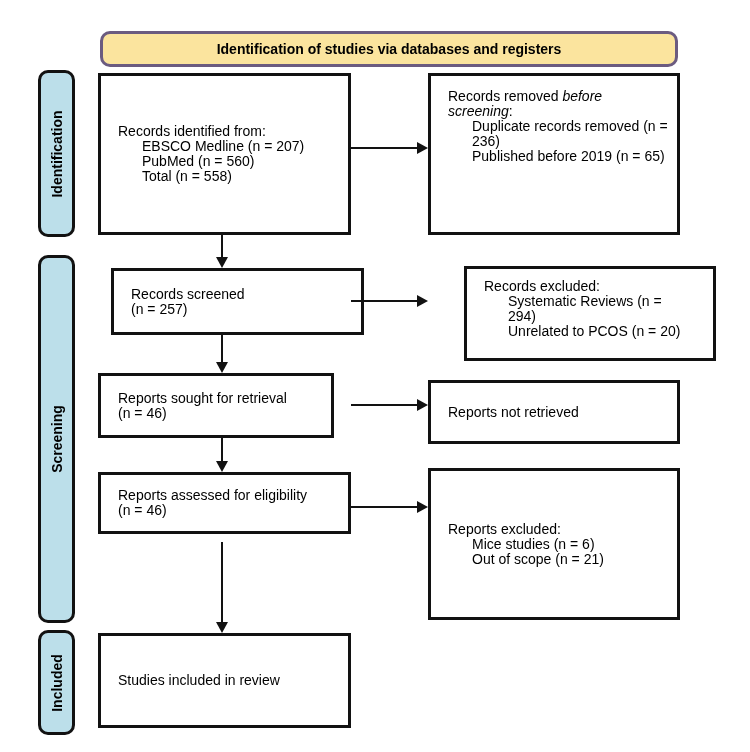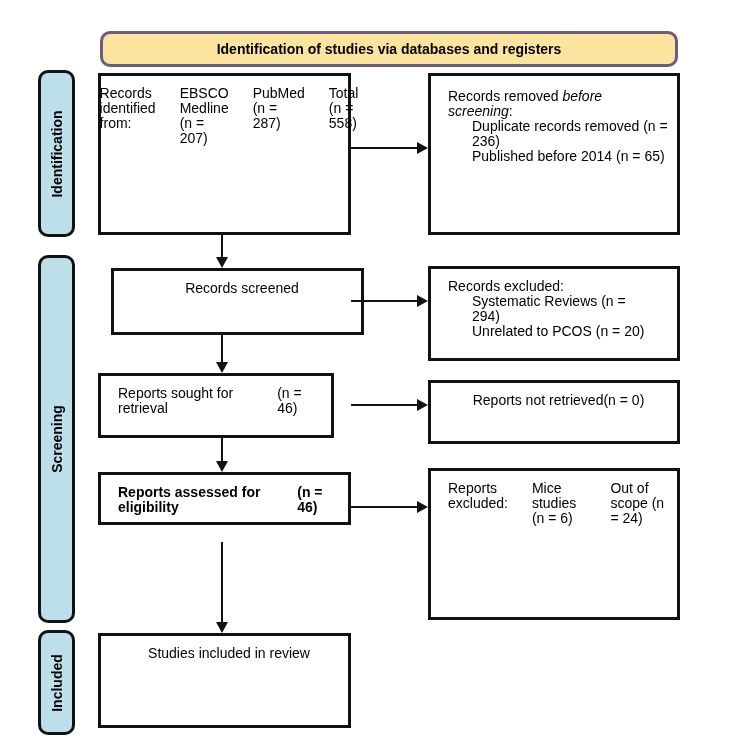--- a/index.html
+++ b/index.html
@@ -38,29 +38,29 @@
   #stage-identification{top:70px;height:167px;}
   #stage-screening{top:255px;height:368px;}
   #stage-included{top:630px;height:105px;}
 
   .box{
     position:absolute;background:#fff;
     border:3px solid var(--box-border);
     font-size:14px;line-height:15px;
     padding:10px 8px 10px 17px;
   }
-  .box.vcenter{display:flex;flex-direction:row;justify-content:center;}
+  .box.vcenter{display:flex;flex-direction:column;justify-content:center;}
   .indent{padding-left:24px;}
   .gap-above{margin-top:0;}
 
   
   #box-records-identified{left:98px;top:73px;width:253px;height:162px;}
   #box-records-screened  {left:111px;top:268px;width:253px;height:67px;}
   #box-reports-sought    {left:98px;top:373px;width:236px;height:65px;}
-  #box-reports-assessed  {left:98px;top:472px;width:253px;height:53px;font-weight:bold;}
+  #box-reports-assessed  {left:98px;top:472px;width:253px;height:62px;}
   #box-studies-included  {left:98px;top:633px;width:253px;height:95px;}
 
   
   #box-records-removed      {left:428px;top:73px;width:252px;height:162px;}
   #box-records-excluded     {left:428px;top:266px;width:252px;height:95px;}
   #box-reports-not-retrieved{left:428px;top:373px;width:252px;height:64px;margin-top:7px;}
   #box-reports-excluded     {left:428px;top:468px;width:252px;height:152px;}
 
   .italic{font-style:italic;}
 
@@ -95,63 +95,63 @@
   <div class="stage" id="stage-screening">
     <span>Screening</span>
   </div>
   <div class="stage" id="stage-included">
     <span>Included</span>
   </div>
 
   <div class="box vcenter" id="box-records-identified">
     <div>Records identified from:</div>
     <div class="indent">EBSCO Medline (n = 207)</div>
-    <div class="indent">PubMed (n = 287)</div>
+    <div class="indent">PubMed (n = 560)</div>
     <div class="indent gap-above">Total (n = 558)</div>
   </div>
 
   <div class="box vcenter" id="box-records-screened">
     <div>Records screened</div>
+    <div>(n = 257)</div>
   </div>
 
   <div class="box vcenter" id="box-reports-sought">
     <div>Reports sought for retrieval</div>
     <div>(n = 46)</div>
   </div>
 
   <div class="box vcenter" id="box-reports-assessed">
     <div>Reports assessed for eligibility</div>
     <div>(n = 46)</div>
   </div>
 
   <div class="box vcenter" id="box-studies-included">
     <div>Studies included in review</div>
   </div>
 
   <div class="box" id="box-records-removed" style="padding-top:13px;">
     <div><span>Records removed </span><span class="italic">before screening</span><span>:</span></div>
     <div class="indent">Duplicate records removed (n = 236)</div>
-    <div class="indent gap-above">Published before 2014 (n = 65)</div>
+    <div class="indent gap-above">Published before 2019 (n = 65)</div>
   </div>
 
-  <div class="box" id="box-records-excluded" style="">
+  <div class="box" id="box-records-excluded" style="margin-left:36px;">
     <div>Records excluded:</div>
     <div class="indent" style="max-width:205px;">Systematic Reviews (n = 294)</div>
     <div class="indent">Unrelated to PCOS (n = 20)</div>
   </div>
 
   <div class="box vcenter" id="box-reports-not-retrieved">
     <div>Reports not retrieved</div>
-    <div>(n = 0)</div>
   </div>
 
   <div class="box vcenter" id="box-reports-excluded">
     <div>Reports excluded:</div>
     <div class="indent">Mice studies (n = 6)</div>
-    <div class="indent">Out of scope (n = 24)</div>
+    <div class="indent">Out of scope (n = 21)</div>
   </div>
 
   <div>
     <div class="hline" style="left:351px;top:147px;width:68px;"></div>
     <div class="head-right" style="left:417px;top:142px;"></div>
   </div>
   <div>
     <div class="hline" style="left:351px;top:300px;width:68px;"></div>
     <div class="head-right" style="left:417px;top:295px;"></div>
   </div>

